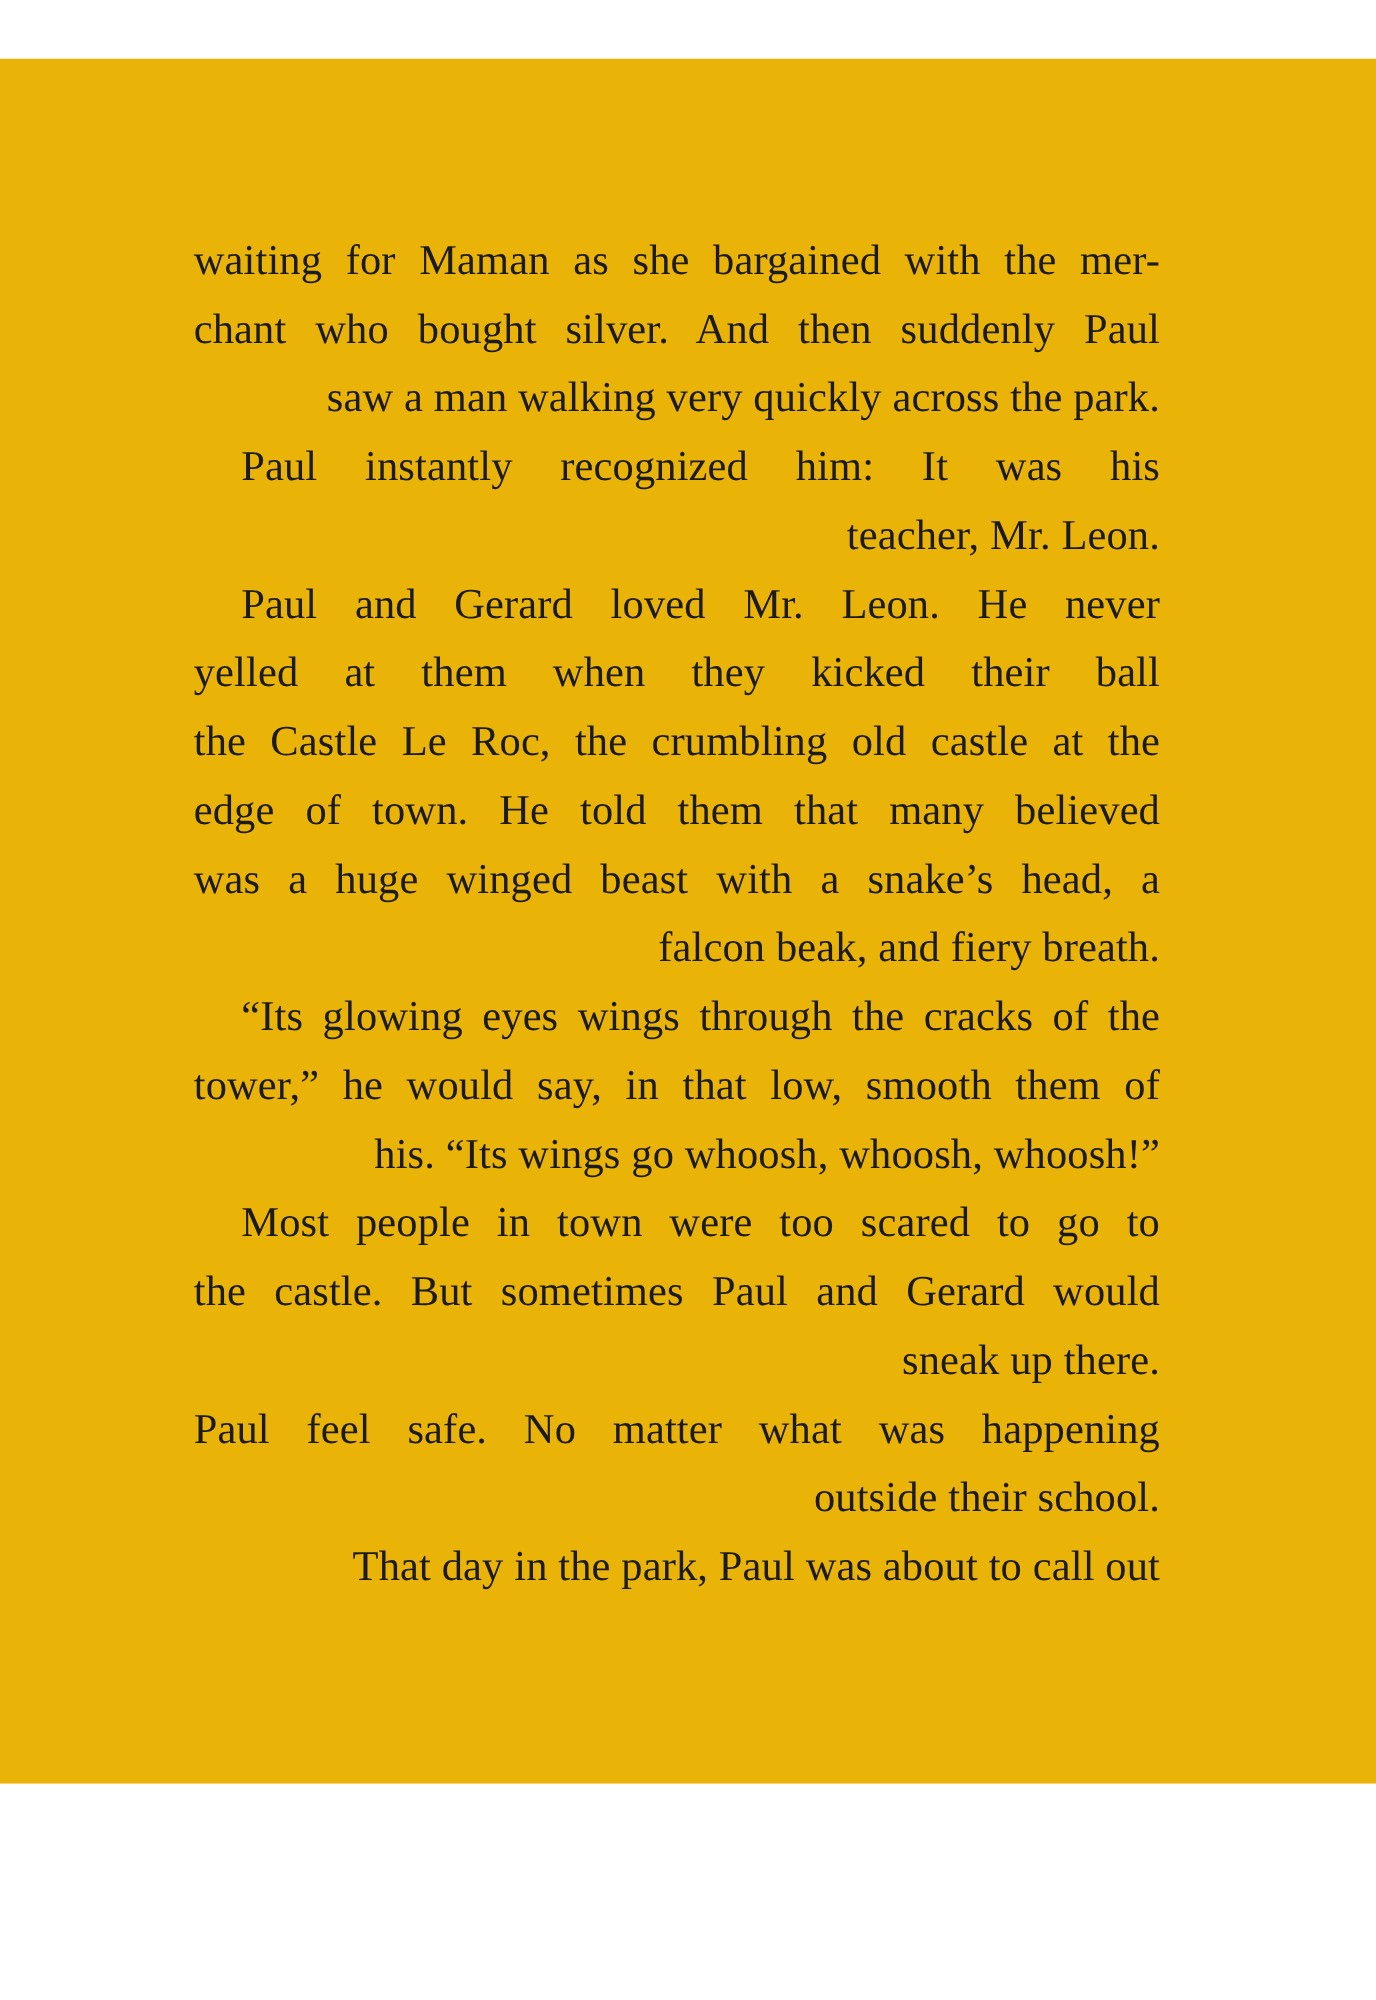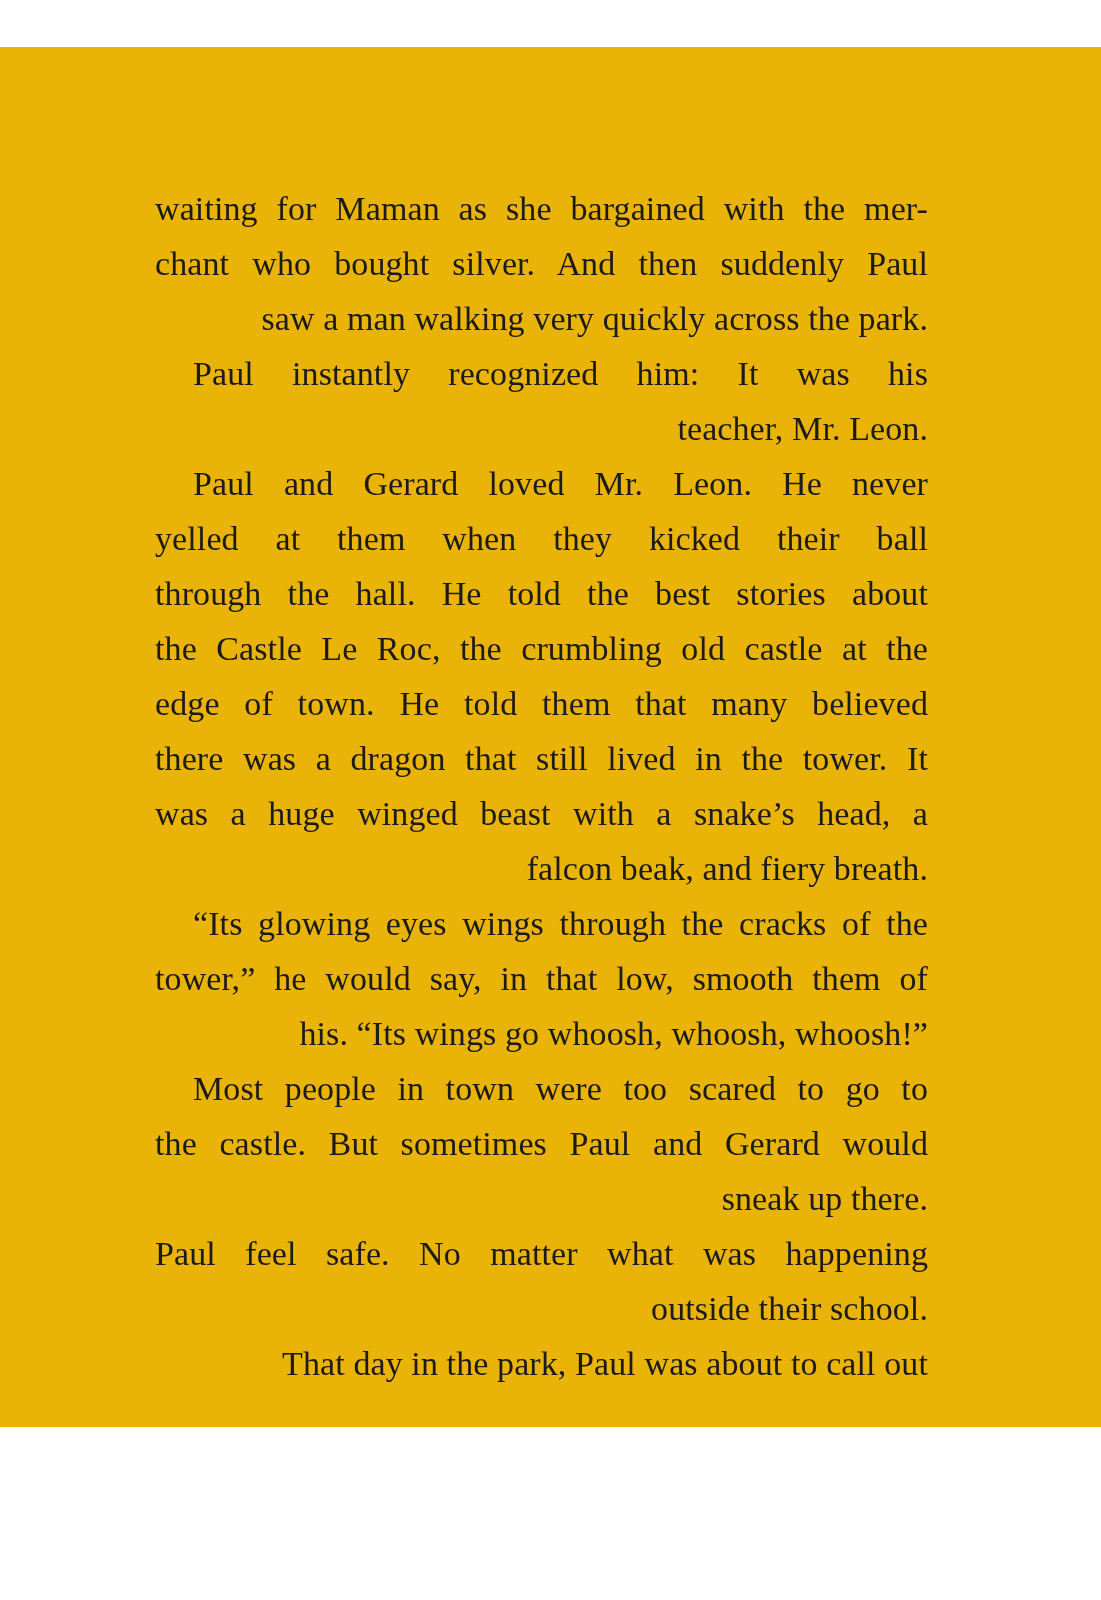--- a/index.html
+++ b/index.html
@@ -57,24 +57,22 @@
         <div class="line j"><span>chant who bought silver. And then suddenly Paul</span></div>
         <div class="line"><span>saw a man walking very quickly across the park.</span></div>
       </div>
       <div class="para">
         <div class="line j ind"><span>Paul instantly recognized him: It was his</span></div>
         <div class="line"><span>teacher, Mr. Leon.</span></div>
       </div>
       <div class="para">
         <div class="line j ind"><span>Paul and Gerard loved Mr. Leon. He never</span></div>
         <div class="line j"><span>yelled at them when they kicked their ball</span></div>
-        <div class="line j"><span>through the hall. He told the best stories about</span></div>
         <div class="line j"><span>the Castle Le Roc, the crumbling old castle at the</span></div>
         <div class="line j"><span>edge of town. He told them that many believed</span></div>
-        <div class="line j"><span>there was a dragon that still lived in the tower. It</span></div>
         <div class="line j"><span>was a huge winged beast with a snake’s head, a</span></div>
         <div class="line"><span>falcon beak, and fiery breath.</span></div>
       </div>
       <div class="para">
         <div class="line j ind"><span>“Its glowing eyes wings through the cracks of the</span></div>
         <div class="line j"><span>tower,” he would say, in that low, smooth them of</span></div>
         <div class="line"><span>his. “Its wings go </span><span class="it">whoosh, whoosh, whoosh</span><span>!”</span></div>
       </div>
       <div class="para">
         <div class="line j ind"><span>Most people in town were too scared to go to</span></div>

